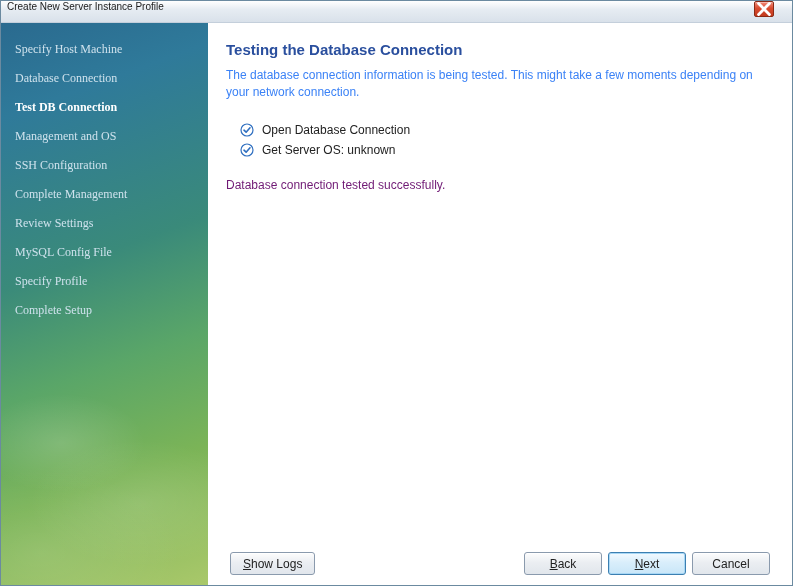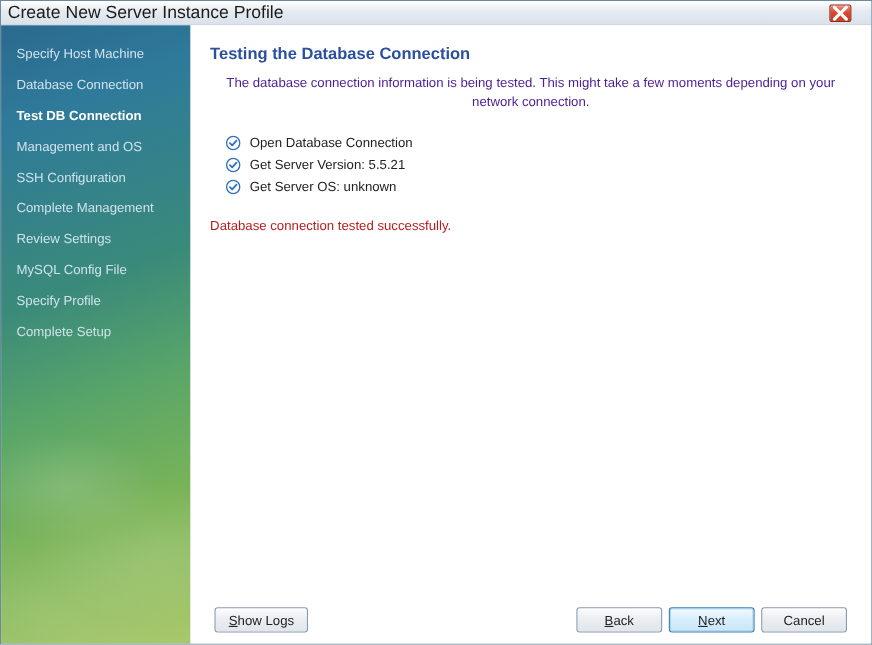--- a/index.html
+++ b/index.html
@@ -8,45 +8,46 @@
     width: 793px; height: 586px;
     border: 1px solid #6b8aa0;
     background: #ffffff;
     display: flex; flex-direction: column;
     position: relative;
   }
   .titlebar {
     height: 22px;
     background: linear-gradient(to bottom, #ffffff, #e6ecf2 40%, #d9e1ea);
     border-bottom: 1px solid #c4cfdb;
-    display: flex; align-items: center;
+    display: flex; align-items: flex-start;
     padding: 0 18px 0 6px;
     color: #1a1a1a;
-    font-size: 16px;
+    font-size: 10px;
   }
   .titlebar .title { flex: 1; }
   .close-btn {
     width: 20px; height: 16px;
     background: linear-gradient(to bottom, #f28b7a, #d94b2f 45%, #c23a1e);
     border: 1px solid #8a2a15;
     border-radius: 2px;
     display: flex; align-items: center; justify-content: center;
     color: white; font-weight: bold; font-size: 9px;
     cursor: pointer;
     box-shadow: inset 0 1px 0 rgba(255,255,255,0.4);
   }
   .body {
     flex: 1; display: flex; min-height: 0;
   }
   .sidebar {
-    width: 172px; flex: none;
+    width: 207px; flex: none;
     background: linear-gradient(160deg, #2a6a8f 0%, #2f7a9a 15%, #3a8a7a 42%, #5aa668 60%, #7bb457 78%, #a9c86a 100%);
     padding: 12px 0 0 0;
     position: relative;
     overflow: hidden;
+    font-family: Liberation Serif, serif;
   }
   .sidebar::after {
     content:""; position:absolute; inset:0;
     background:
       radial-gradient(120px 70px at 60px 420px, rgba(255,255,255,0.15), transparent 70%),
       radial-gradient(160px 90px at 140px 480px, rgba(255,255,255,0.12), transparent 70%),
       radial-gradient(200px 120px at 40px 530px, rgba(255,255,255,0.10), transparent 70%);
     pointer-events:none;
   }
   .side-item {
@@ -65,41 +66,40 @@
     padding: 18px 14px 0 14px;
     background: #ffffff;
   }
   .heading {
     color: #2a4f9e;
     font-size: 15px;
     font-weight: bold;
     margin: 0 0 9px 4px;
   }
   .desc {
-    color: #4c1d95;
+    color: #3b82f6;
     font-size: 12px;
     margin: 0 4px 18px 4px;
     line-height: 1.45;
-    text-align: center;
   }
   .checks { margin: 0 0 18px 18px; }
   .check-row {
     display: flex; align-items: center;
     gap: 8px;
     padding: 3px 0;
     font-size: 12px; color: #222;
   }
   .tick {
     width: 14px; height: 14px; flex:none;
     border-radius: 50%;
     display:flex; align-items:center; justify-content:center;
   }
   .tick svg { width: 14px; height: 14px; display:block; }
   .result {
-    color: #b91c1c; font-size: 12px;
+    color: #701a75; font-size: 12px;
     margin-left: 4px;
   }
   .spacer { flex: 1; }
   .footer {
     display: flex; align-items: flex-end;
     padding: 8px 8px 10px 8px;
     gap: 6px;
   }
   .footer .gap { flex: 1; }
   button.win {
@@ -162,29 +162,20 @@
           </span>
           <span>Open Database Connection</span>
         </div>
         <div class="check-row">
           <span class="tick">
             <svg viewBox="0 0 14 14">
                 <circle cx="7" cy="7" r="6" fill="none" stroke="#2f6fc0" stroke-width="1.2"></circle>
                 <path d="M4 7.2 L6.1 9.2 L10 4.8" fill="none" stroke="#2f6fc0" stroke-width="1.6" stroke-linecap="round" stroke-linejoin="round"></path>
               </svg>
           </span>
-          <span>Get Server Version: 5.5.21</span>
-        </div>
-        <div class="check-row">
-          <span class="tick">
-            <svg viewBox="0 0 14 14">
-                <circle cx="7" cy="7" r="6" fill="none" stroke="#2f6fc0" stroke-width="1.2"></circle>
-                <path d="M4 7.2 L6.1 9.2 L10 4.8" fill="none" stroke="#2f6fc0" stroke-width="1.6" stroke-linecap="round" stroke-linejoin="round"></path>
-              </svg>
-          </span>
           <span>Get Server OS: unknown</span>
         </div>
       </div>
 
       <div class="result">Database connection tested successfully.</div>
 
       <div class="spacer"></div>
 
       <div class="footer">
         <button class="win"><span class="ul">S</span><span>how Logs</span></button>

